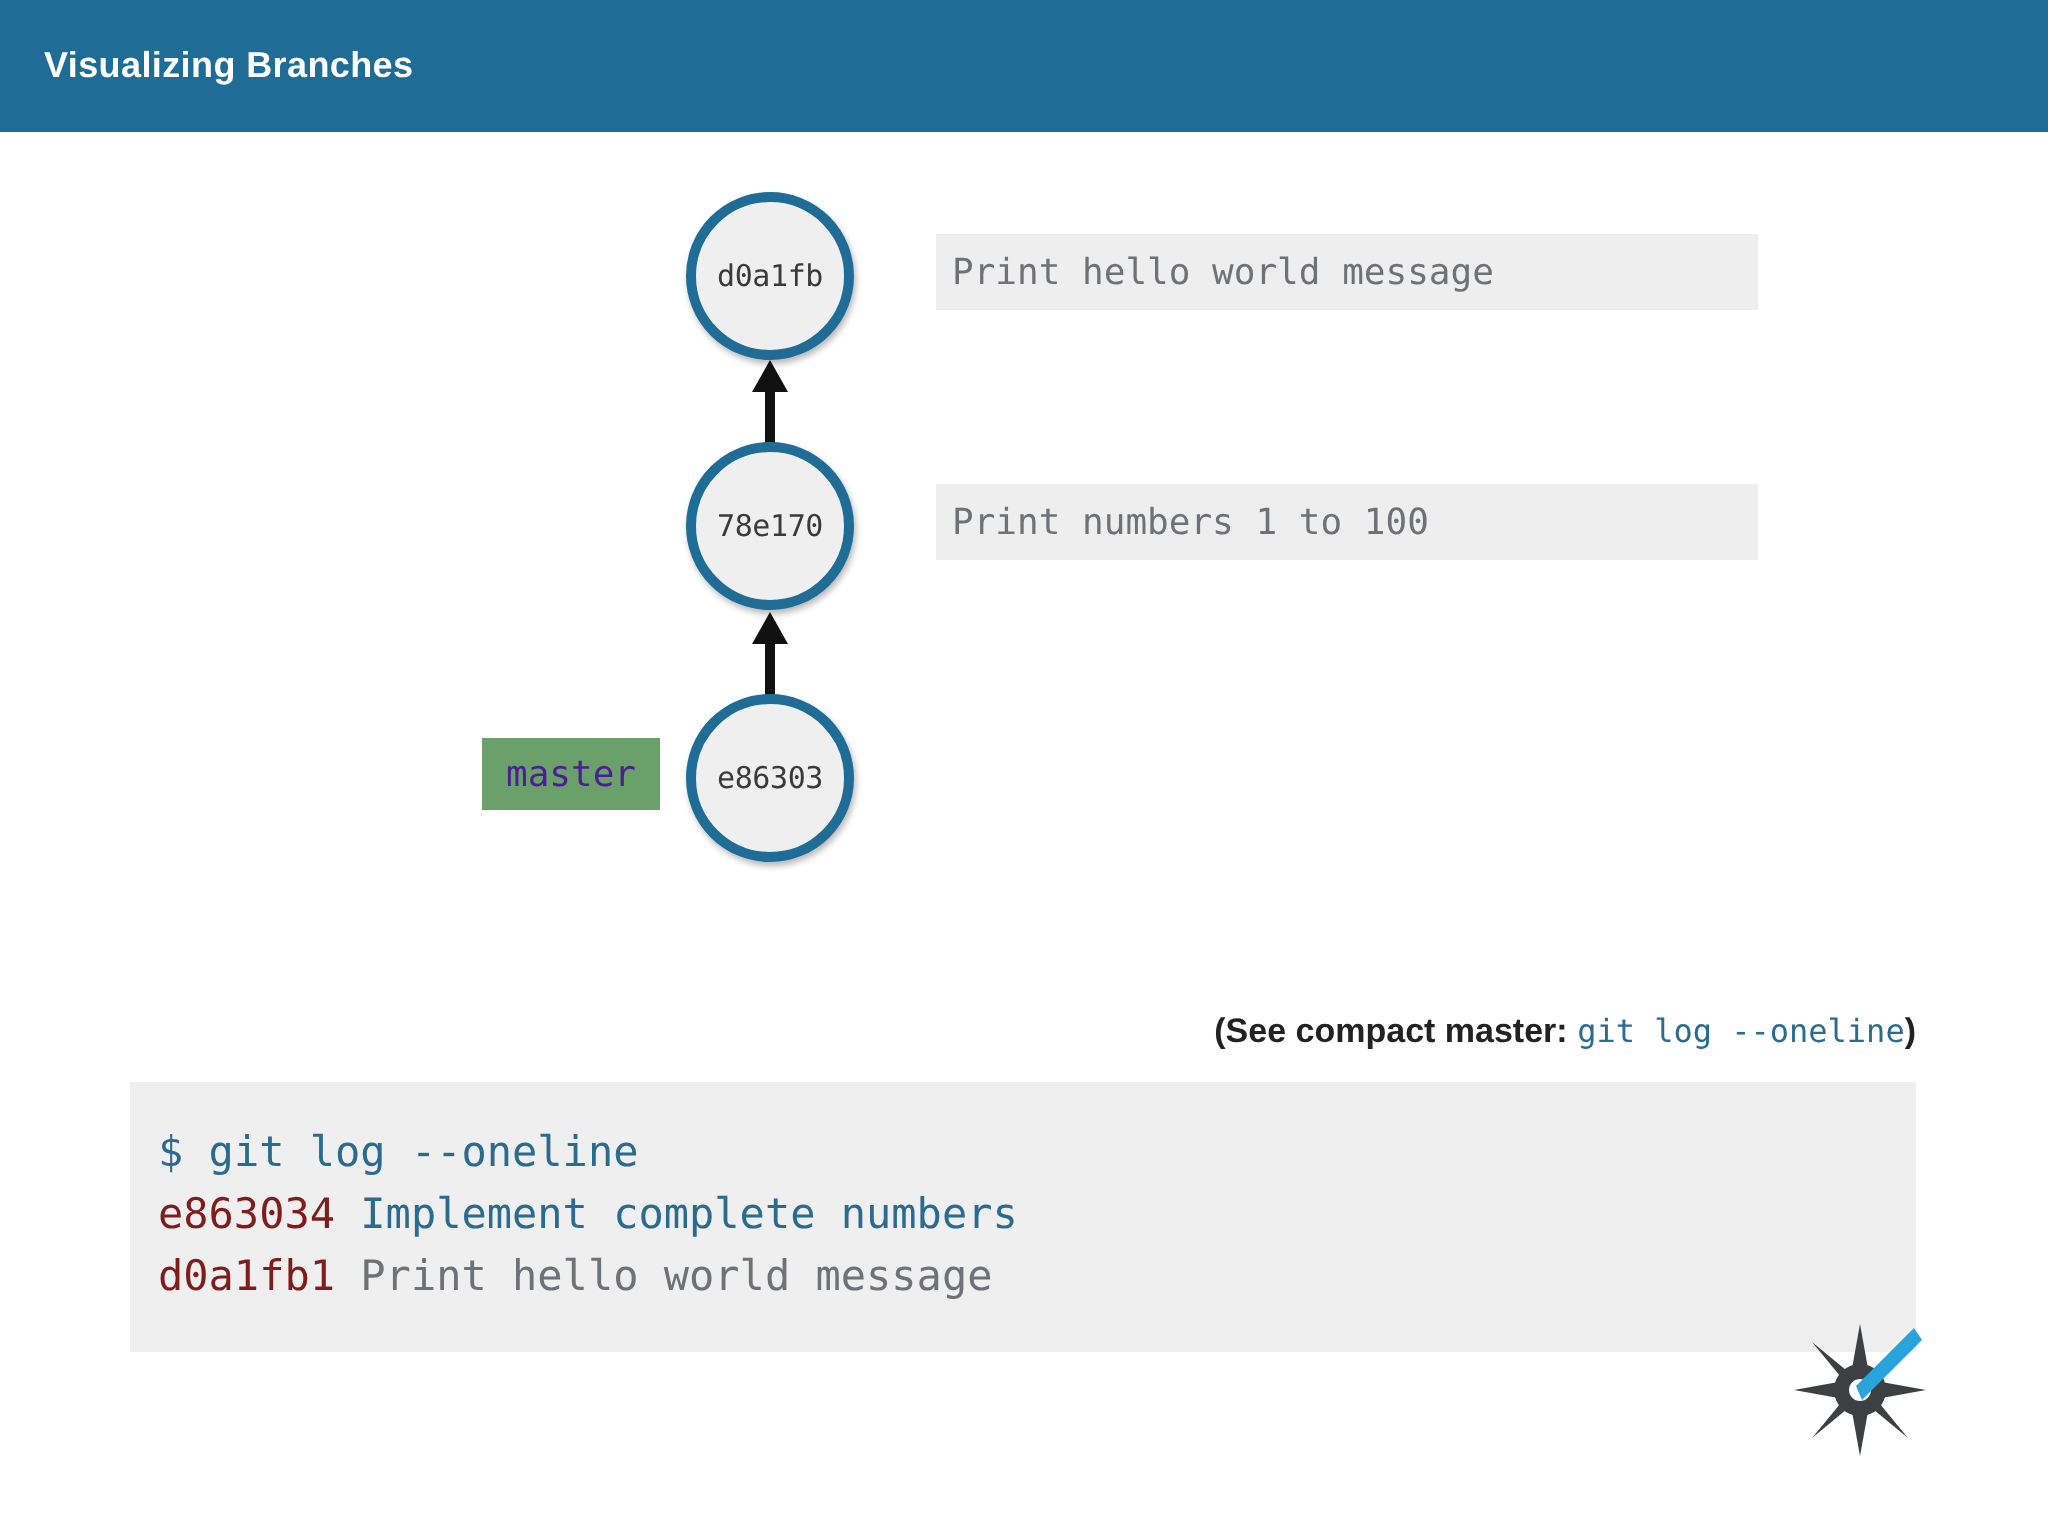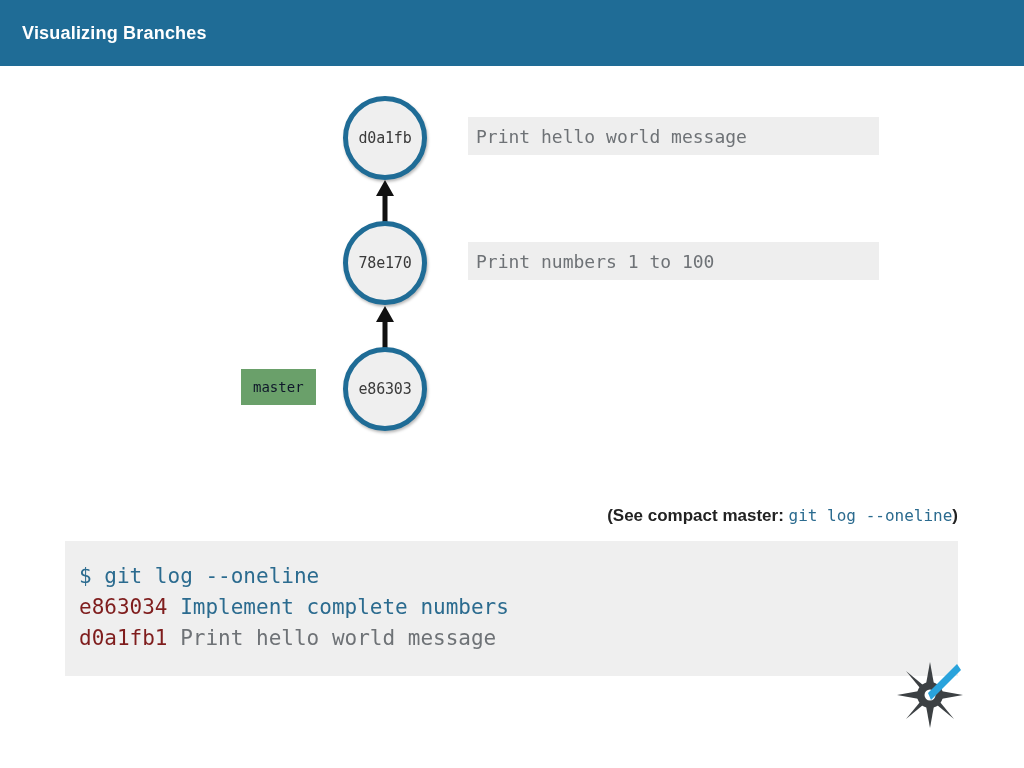--- a/index.html
+++ b/index.html
@@ -101,22 +101,22 @@
     top: 22px;
     height: 36px;
     background: #6aa06a;
     display: flex;
     align-items: center;
     justify-content: center;
     padding: 0 12px;
   }
   .branch-label span {
     font-family: "DejaVu Sans Mono", monospace;
-    font-size: 14px;
-    color: #0f172a;
+    font-size: 18px;
+    color: #4c1d95;
   }
 
   .arrow {
     position: absolute;
     left: 376px;
     width: 18px;
     height: 44px;
   }
   .arrow.a0 { top: 114px; }
   .arrow.a1 { top: 240px; }

